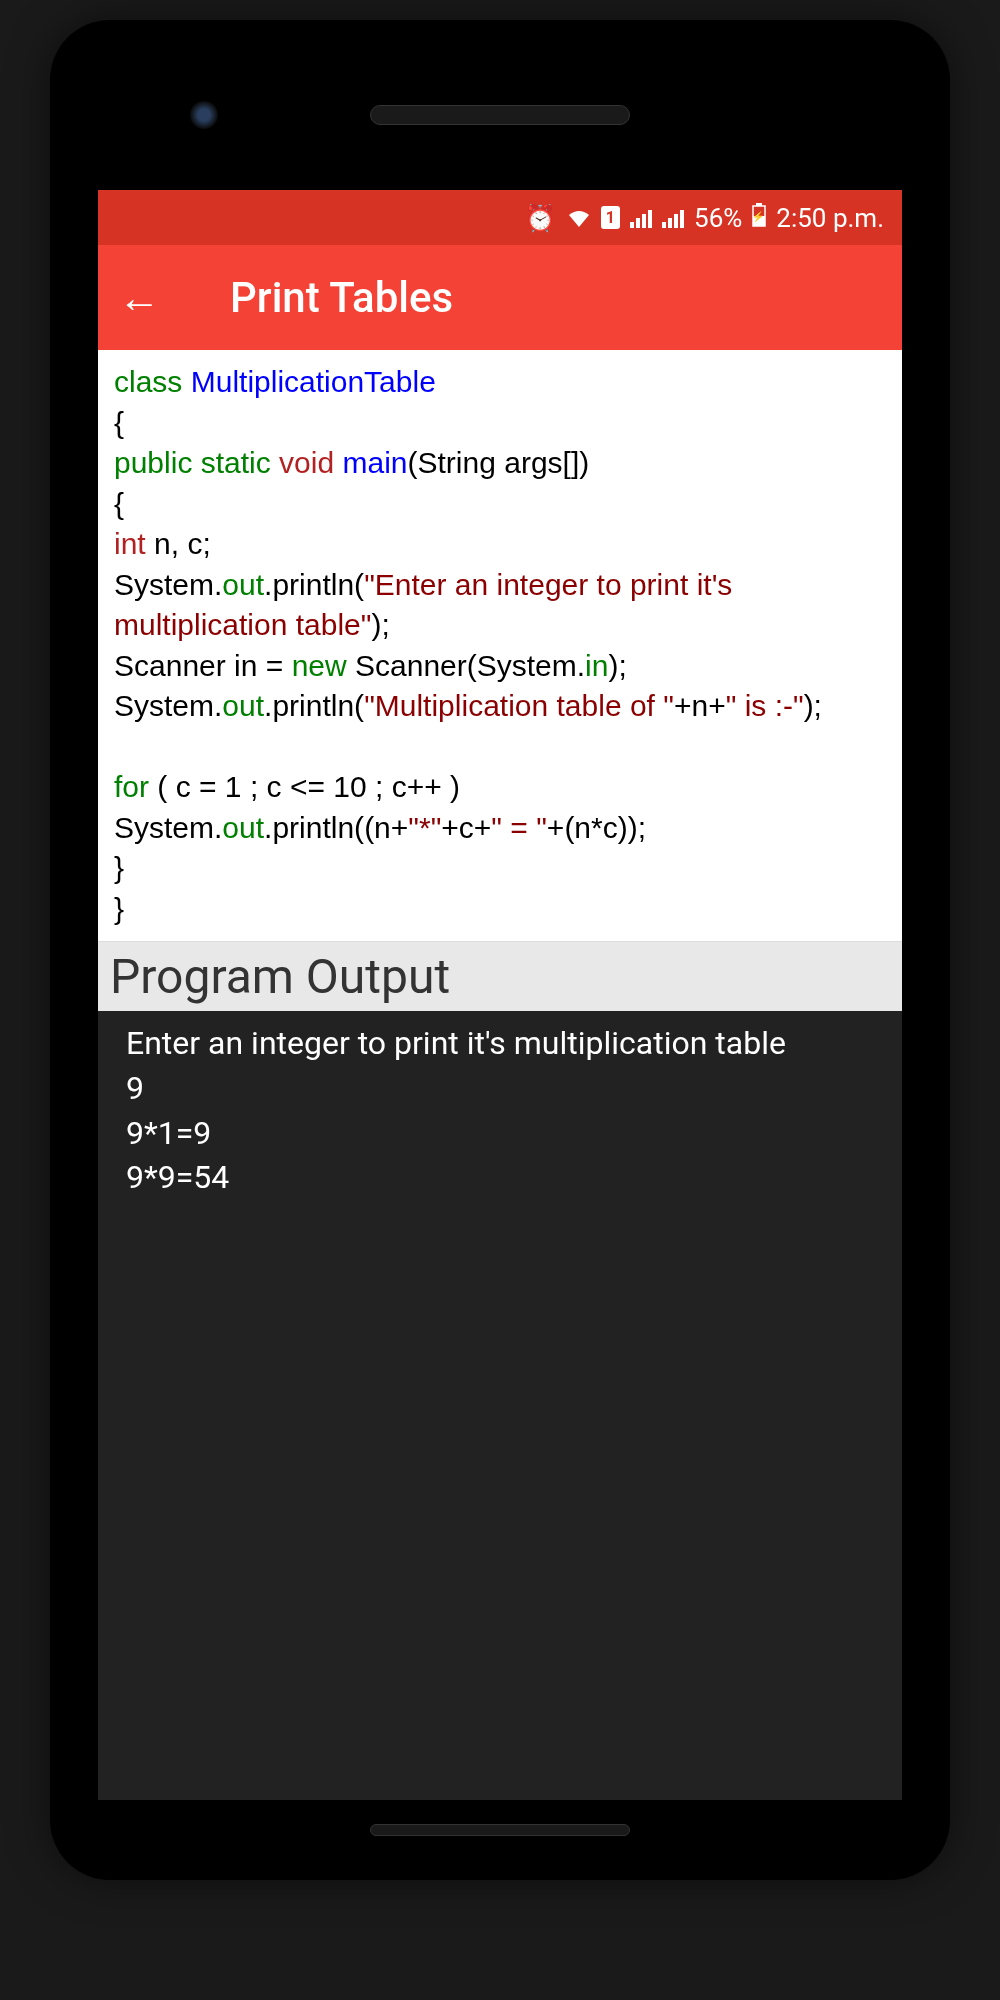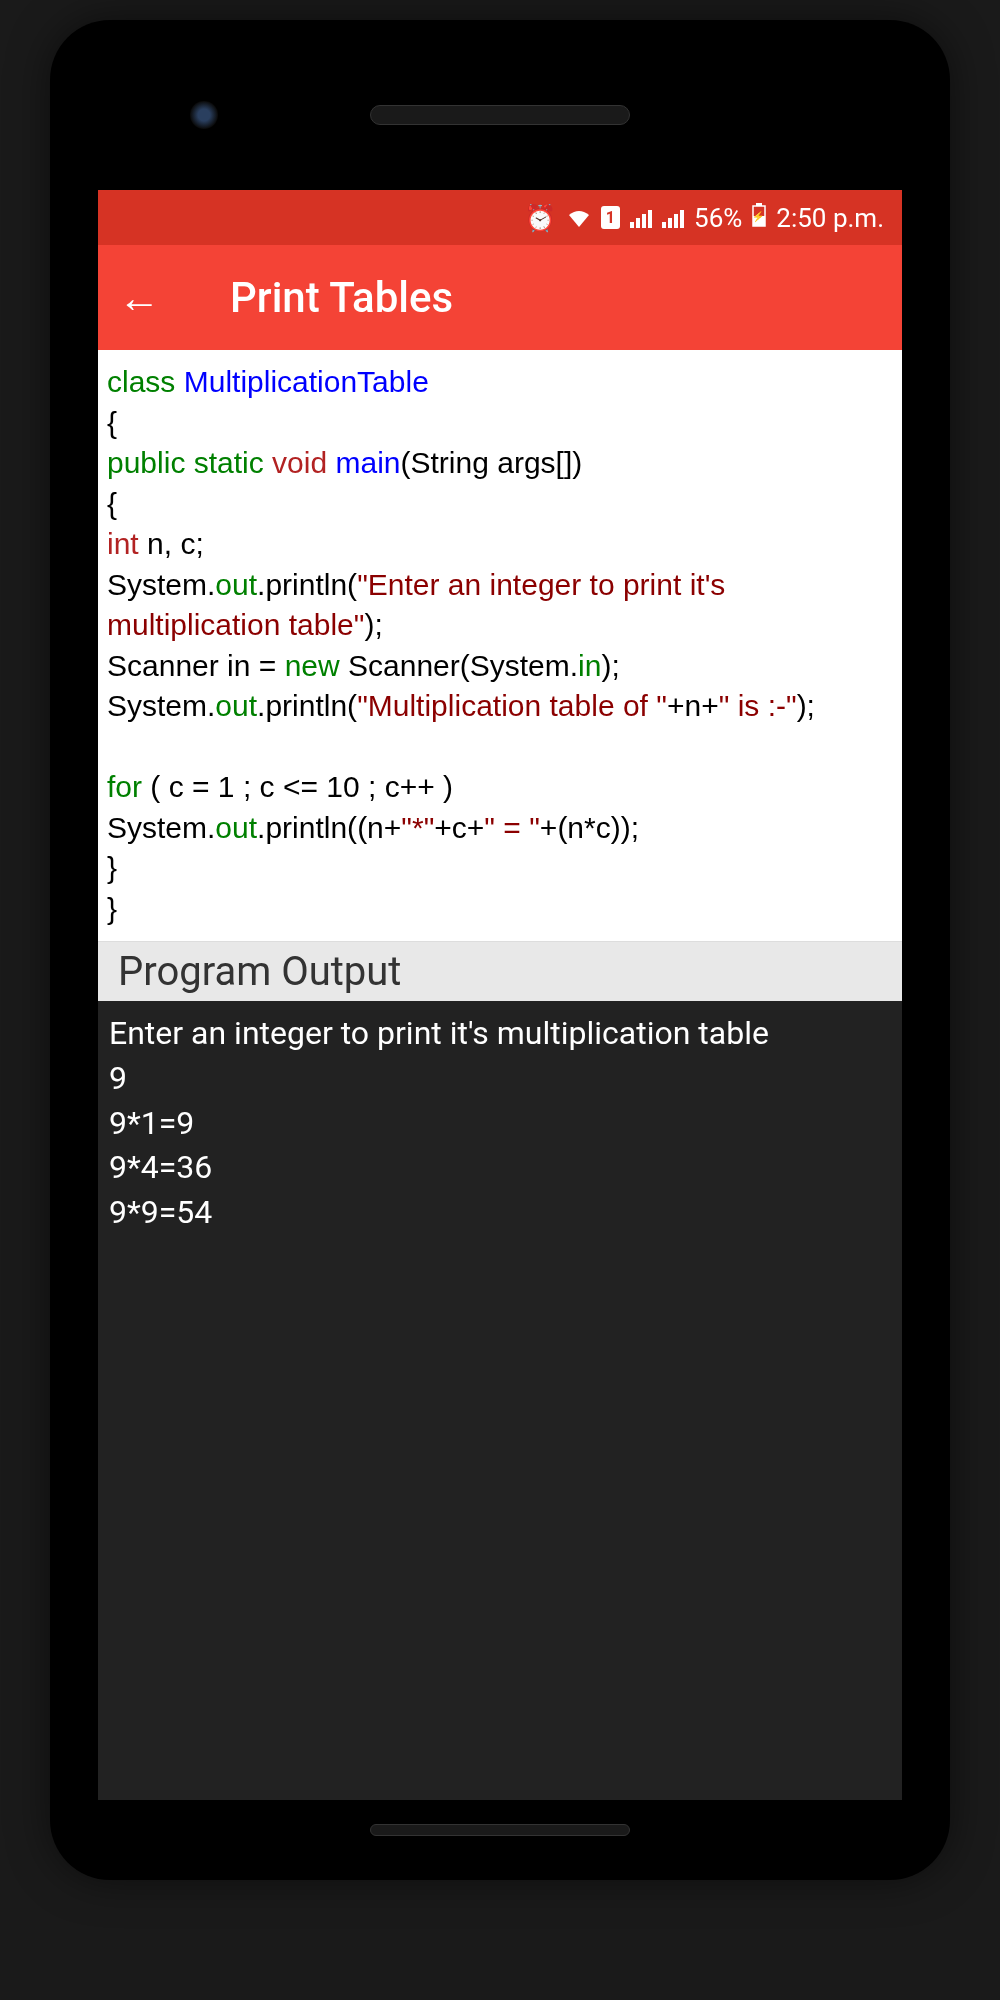--- a/index.html
+++ b/index.html
@@ -84,41 +84,41 @@
       margin-right: 70px;
       cursor: pointer;
       font-weight: 300;
     }
     .app-title {
       font-size: 42px;
       font-weight: 500;
     }
     .code-area {
       background: #fff;
-      padding: 12px 9px;
+      padding: 12px 16px;
       font-size: 30px;
       line-height: 1.35;
       font-family: Arial, sans-serif;
     }
     .kw-green { color: #008000; }
     .kw-blue { color: #0000ff; }
     .kw-red { color: #b22222; }
     .kw-darkred { color: #8b0000; }
     .output-header {
       background: #e8e8e8;
       color: #333;
-      font-size: 40px;
-      padding: 6px 20px;
+      font-size: 48px;
+      padding: 6px 12px;
       border-top: 1px solid #ddd;
     }
     .output-area {
       background: #222;
       color: #fff;
       font-size: 32px;
-      padding: 10px 11px;
+      padding: 10px 28px;
       flex: 1;
       line-height: 1.4;
     }
     .phone-bottom {
       height: 60px;
       background: #000;
       display: flex;
       align-items: center;
       justify-content: center;
     }
@@ -217,21 +217,20 @@
         <div><span>System.</span><span class="kw-green">out</span><span>.println(</span><span>(n+</span><span class="kw-darkred">"*"</span><span>+c+</span><span class="kw-darkred">" = "</span><span>+(n*c));</span></div>
         <div>}</div>
         <div>}</div>
       </div>
 
       <div class="output-header">Program Output</div>
       <div class="output-area">
         <div>Enter an integer to print it's multiplication table</div>
         <div>9</div>
         <div>9*1=9</div>
-        <div>9*4=36</div>
         <div>9*9=54</div>
       </div>
     </div>
 
     <div class="phone-bottom">
       <div class="bottom-speaker"></div>
     </div>
   </div>
 </div>
 

